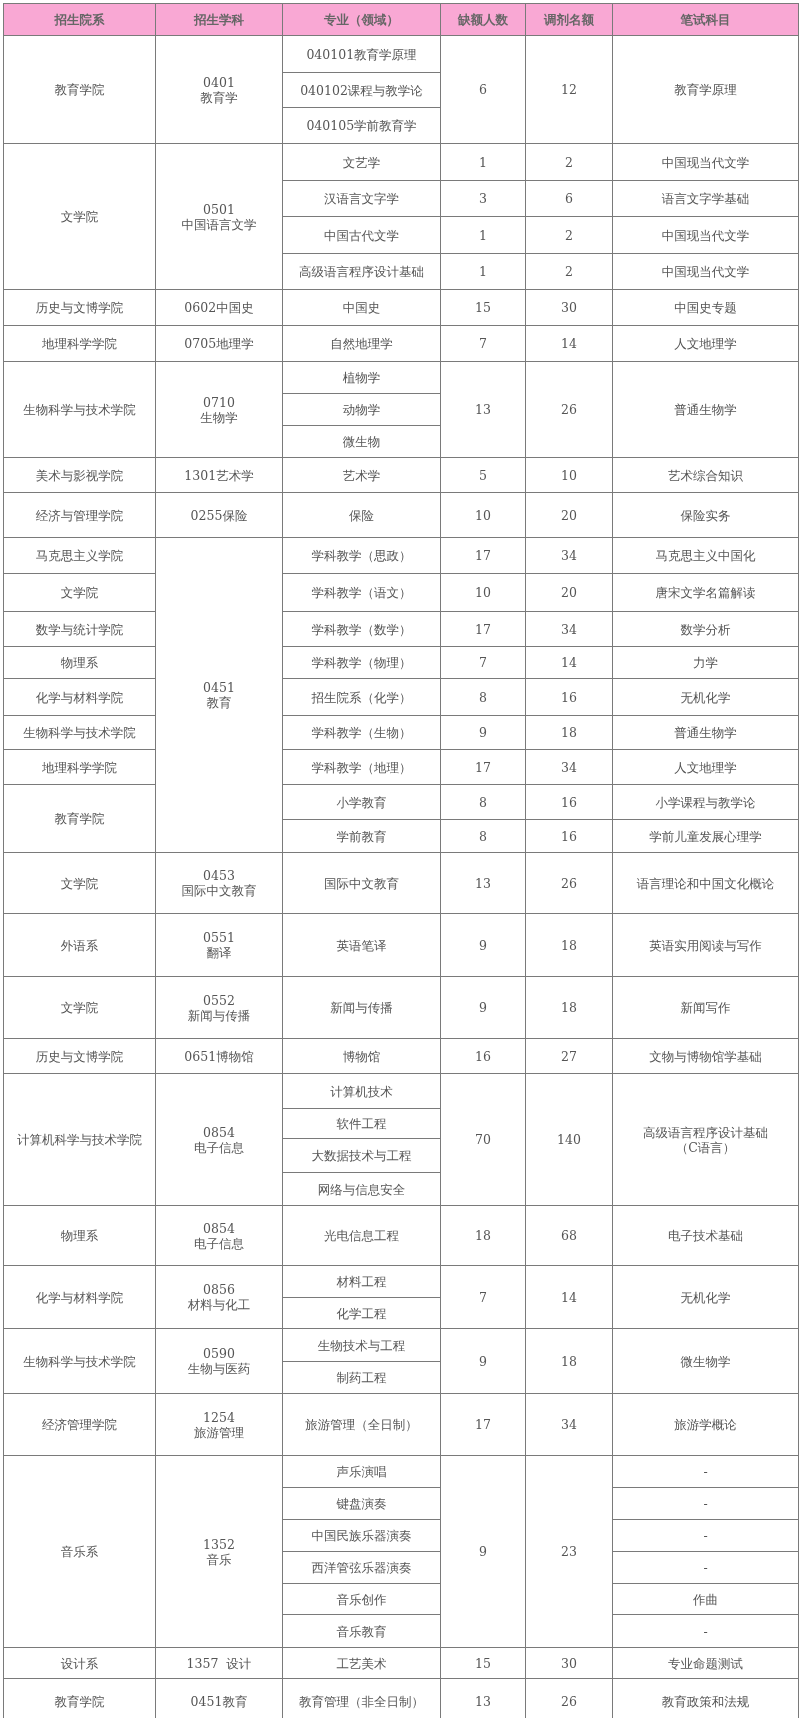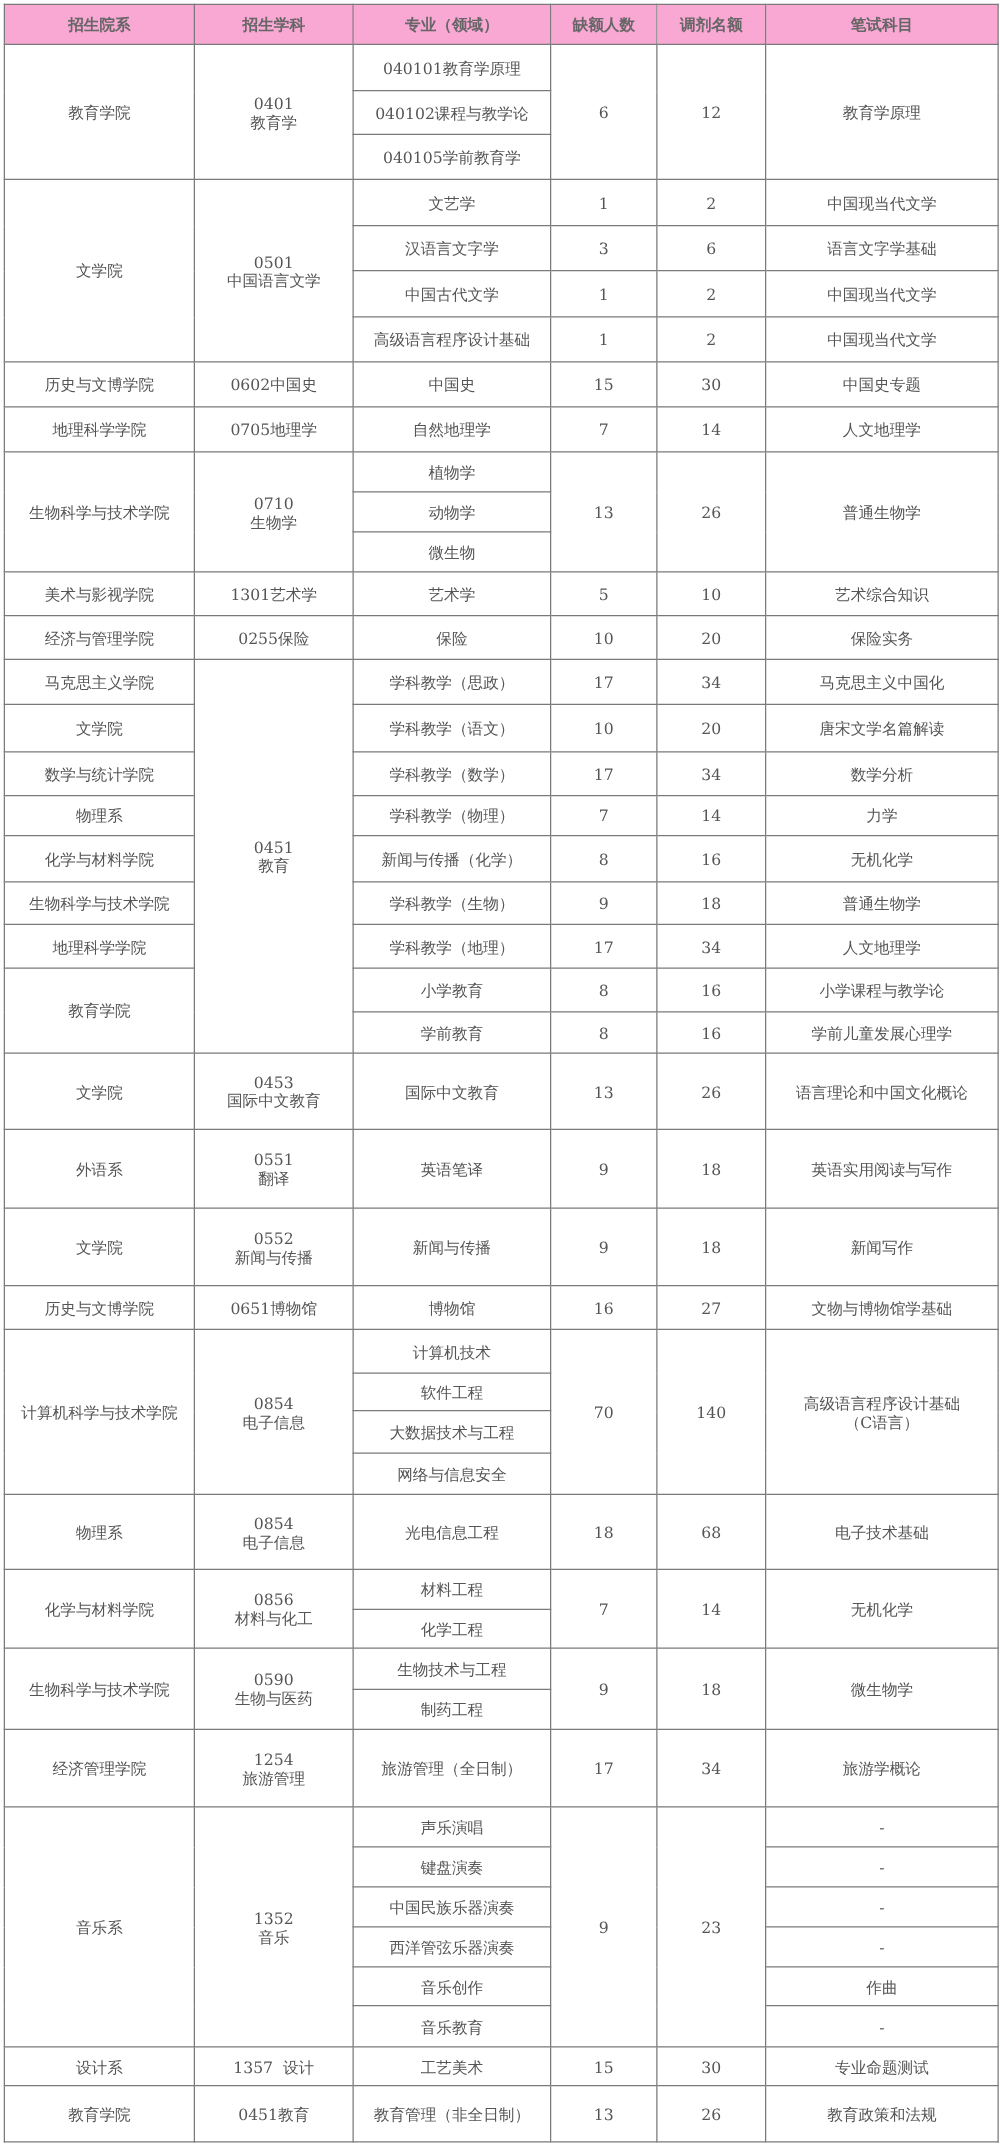--- a/index.html
+++ b/index.html
@@ -136,21 +136,21 @@
 
     <tr style="height:35px">
       <td>美术与影视学院</td>
       <td>1301艺术学</td>
       <td>艺术学</td>
       <td>5</td>
       <td>10</td>
       <td>艺术综合知识</td>
     </tr>
 
-    <tr style="height:35px">
+    <tr style="height:45px">
       <td>经济与管理学院</td>
       <td>0255保险</td>
       <td>保险</td>
       <td>10</td>
       <td>20</td>
       <td>保险实务</td>
     </tr>
 
     <tr style="height:36px">
       <td>马克思主义学院</td>
@@ -179,21 +179,21 @@
     </tr>
     <tr style="height:32px">
       <td>物理系</td>
       <td>学科教学（物理）</td>
       <td>7</td>
       <td>14</td>
       <td>力学</td>
     </tr>
     <tr style="height:37px">
       <td>化学与材料学院</td>
-      <td>新闻与传播（化学）</td>
+      <td>招生院系（化学）</td>
       <td>8</td>
       <td>16</td>
       <td>无机化学</td>
     </tr>
     <tr style="height:34px">
       <td>生物科学与技术学院</td>
       <td>学科教学（生物）</td>
       <td>9</td>
       <td>18</td>
       <td>普通生物学</td>

